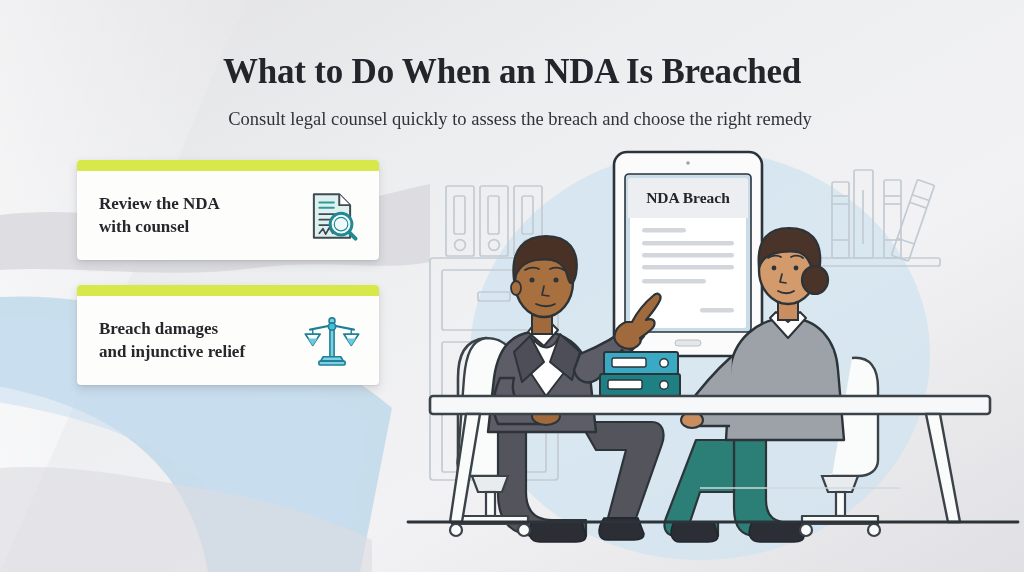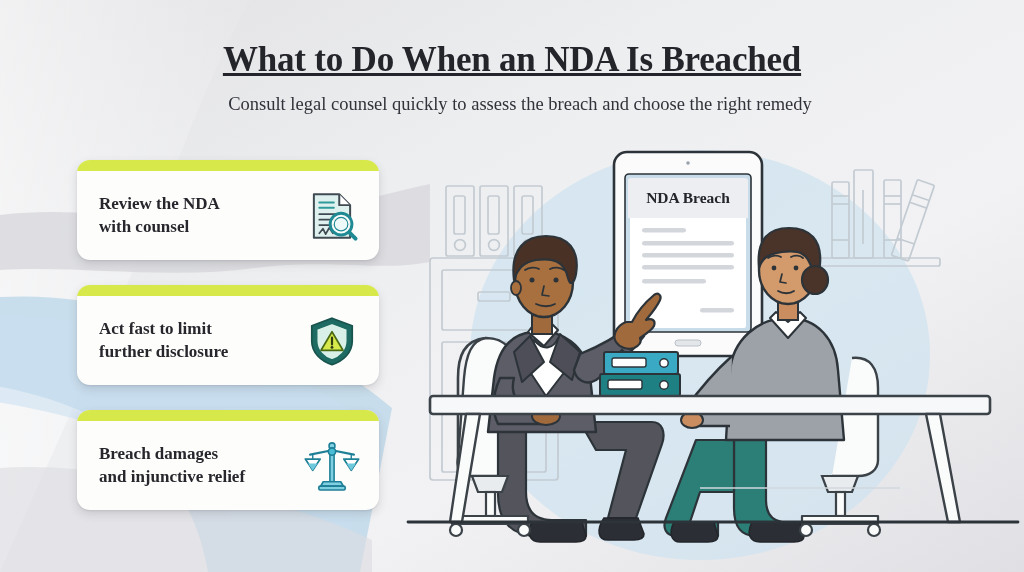--- a/index.html
+++ b/index.html
@@ -32,23 +32,22 @@
     width: 1024px;
     text-align: center;
     z-index: 5;
   }
   .title {
     font-family: "Liberation Serif", "DejaVu Serif", serif;
     font-size: 35px;
     font-weight: 700;
     color: #24242b;
     letter-spacing: -0.2px;
-    margin: 4px;
+    margin: 16px;
     line-height: 1.15;
-    text-decoration: underline;
   }
   .subtitle {
     font-family: "Liberation Serif", "DejaVu Serif", serif;
     font-size: 18.5px;
     font-weight: 400;
     color: #32323a;
     margin: 13px 0 0 16px;
     line-height: 1.2;
   }
 
@@ -58,21 +57,21 @@
     left: 77px;
     top: 160px;
     width: 302px;
     z-index: 6;
   }
   .card {
     position: relative;
     width: 302px;
     height: 100px;
     margin-bottom: 25px;
-    border-radius: 13px;
+    border-radius: 4px;
     background: #fdfdfc;
     box-shadow: 0 4px 10px rgba(60,60,70,0.16), 0 1px 2px rgba(60,60,70,0.10);
     overflow: hidden;
     display: flex;
     align-items: center;
   }
   .card-accent {
     position: absolute;
     left: 0;
     top: 0;
@@ -175,36 +174,20 @@
             <path d="M18 51 l4 -5 l3 6 l4 -7 l4 6" fill="none" stroke="#3f4a52" stroke-width="1.9" stroke-linecap="round" stroke-linejoin="round"></path>
 
             <circle cx="42" cy="41" r="12" fill="#ffffff" fill-opacity="0.9" stroke="#1f8a93" stroke-width="3.2"></circle>
             <circle cx="42" cy="41" r="7.5" fill="#eef9f9" stroke="#1f8a93" stroke-width="1.3"></circle>
             <line x1="51" y1="50" x2="58" y2="57" stroke="#1f8a93" stroke-width="4.4" stroke-linecap="round"></line>
           </svg>
         </div>
       </div>
     </div>
 
-    <div class="card">
-      <div class="card-accent" style="background: rgb(214, 232, 74);"></div>
-      <div class="card-body">
-        <div class="card-text">Act fast to limit
-further disclosure</div>
-        <div class="card-icon">
-          <svg viewBox="0 0 64 64" width="54" height="54">
-            <path d="M32 5 L56 14 V32 C56 46 45 56 32 60 C19 56 8 46 8 32 V14 Z" fill="#1d6b63" stroke="#18534d" stroke-width="2"></path>
-            <path d="M32 11 L50 18 V32 C50 43 42 51 32 54.5 C22 51 14 43 14 32 V18 Z" fill="#d9f0e9" stroke="#1d6b63" stroke-width="1.6"></path>
-            <path d="M32 21 L45 43 H19 Z" fill="#d6e84a" stroke="#4a6b14" stroke-width="2" stroke-linejoin="round"></path>
-            <line x1="32" y1="28" x2="32" y2="36" stroke="#2d3a12" stroke-width="2.6" stroke-linecap="round"></line>
-            <circle cx="32" cy="39.6" r="1.7" fill="#2d3a12"></circle>
-          </svg>
-        </div>
-      </div>
-    </div>
 
     <div class="card">
       <div class="card-accent" style="background: rgb(214, 232, 74);"></div>
       <div class="card-body">
         <div class="card-text">Breach damages
 and injunctive relief</div>
         <div class="card-icon">
           <svg viewBox="0 0 64 64" width="56" height="56">
 
             <rect x="29.6" y="14" width="4.8" height="36" fill="#7fd0e0" stroke="#1f7f97" stroke-width="1.8"></rect>

